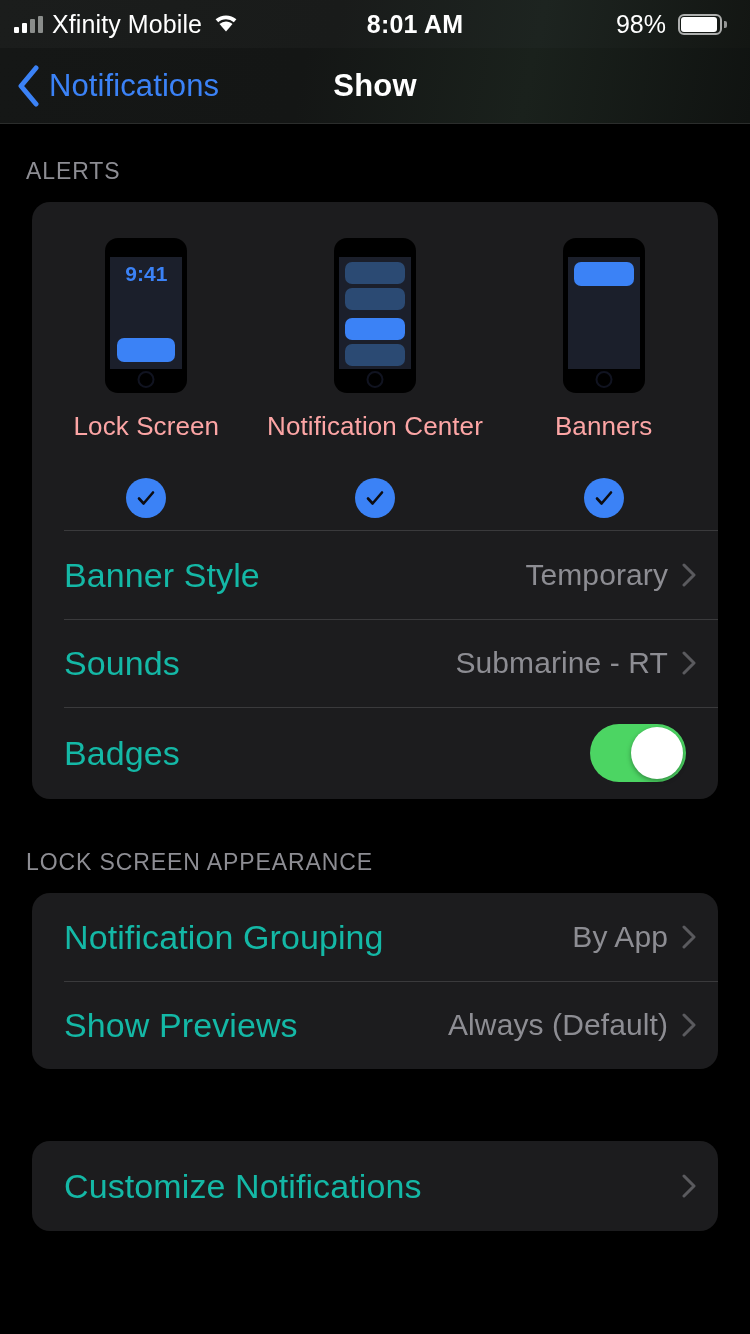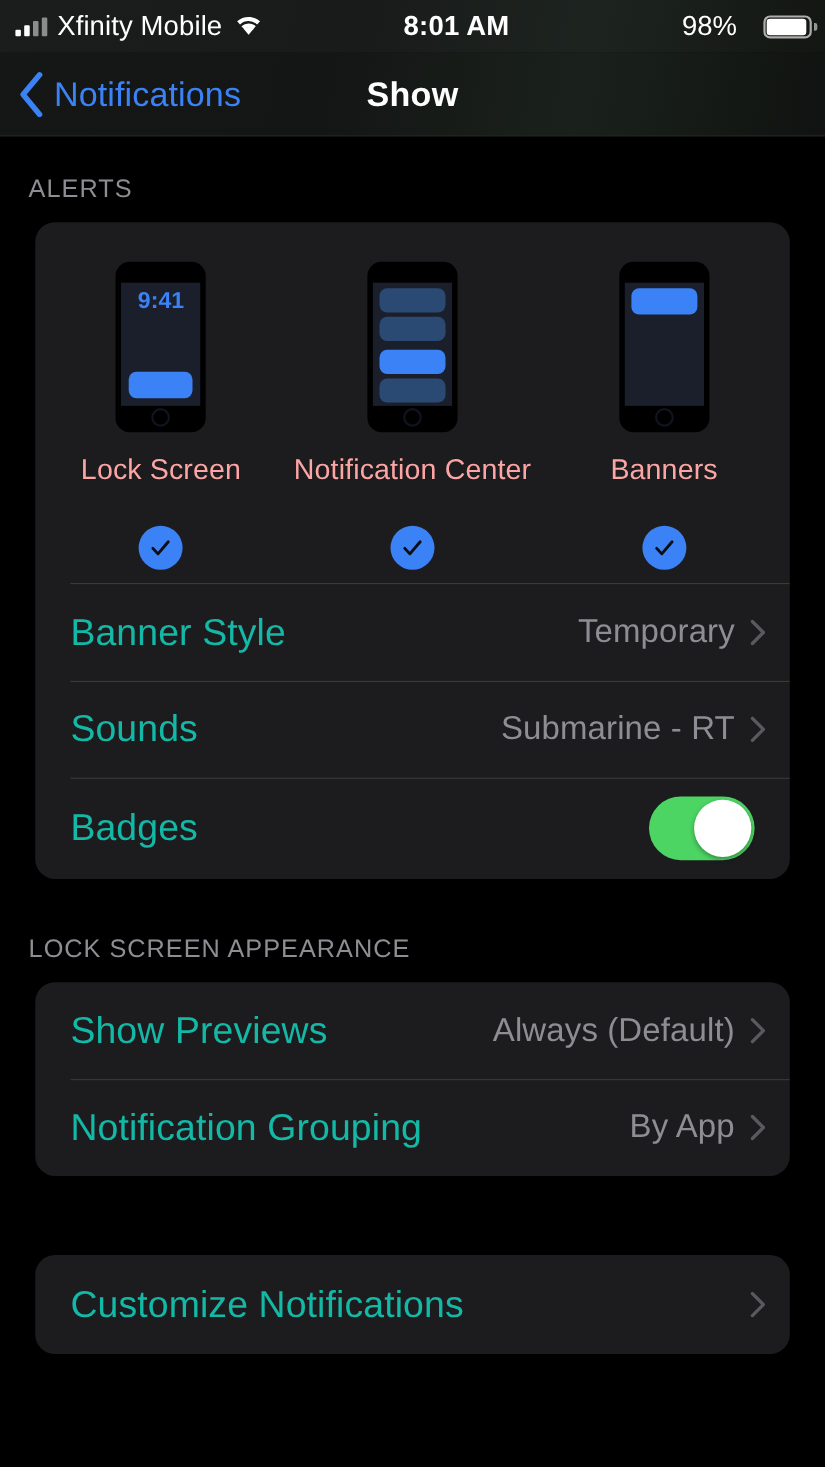--- a/index.html
+++ b/index.html
@@ -14,21 +14,21 @@
 
   
   .statusbar {
     position:absolute; top:0; left:0; width:750px; height:48px;
     background:linear-gradient(100deg,#1b1d1c 0%,#191b1a 45%,#1d2420 72%,#131613 100%);
     display:flex; align-items:center; color:#fff;
   }
   .sb-left { position:absolute; left:14px; display:flex; align-items:center; gap:9px; }
   .sb-center { position:absolute; left:0; width:750px; text-align:center;
                font-size:25px; font-weight:600; letter-spacing:.2px;margin-left:40px; }
-  .sb-right { position:absolute; right:12px; display:flex; align-items:center; gap:24px; }
+  .sb-right { position:absolute; right:28px; display:flex; align-items:center; gap:12px; }
   .carrier { font-size:25px; font-weight:400; letter-spacing:.1px; }
   .bat-pct { font-size:25px; font-weight:400; }
 
   .bars { display:flex; align-items:flex-end; gap:3px; height:17px; }
   .bars i { width:5px; border-radius:1px; background:#fff; display:block; }
   .bars i.b1 { height:6px; }
   .bars i.b2 { height:10px; }
   .bars i.b3 { height:14px; background:#8a8d8b; }
   .bars i.b4 { height:17px; background:#8a8d8b; }
 
@@ -237,29 +237,29 @@
         </span>
       </div>
     </div>
 
     <div style="height:50px"></div>
     <div class="section-header">LOCK SCREEN APPEARANCE</div>
 
     <div style="height:17px"></div>
     <div class="card">
       <div class="row">
+        <span class="row-label">Notification Grouping</span>
+        <span class="row-value">By App</span>
+        <svg class="chev" viewBox="0 0 14 24">
+          <path d="M2 2l10 10L2 22" stroke="#5a5a5e" stroke-width="3" fill="none" stroke-linecap="round" stroke-linejoin="round"></path>
+        </svg>
+      </div>
+      <div class="row">
         <span class="row-label">Show Previews</span>
         <span class="row-value">Always (Default)</span>
-        <svg class="chev" viewBox="0 0 14 24">
-          <path d="M2 2l10 10L2 22" stroke="#5a5a5e" stroke-width="3" fill="none" stroke-linecap="round" stroke-linejoin="round"></path>
-        </svg>
-      </div>
-      <div class="row">
-        <span class="row-label">Notification Grouping</span>
-        <span class="row-value">By App</span>
         <svg class="chev" viewBox="0 0 14 24">
           <path d="M2 2l10 10L2 22" stroke="#5a5a5e" stroke-width="3" fill="none" stroke-linecap="round" stroke-linejoin="round"></path>
         </svg>
       </div>
     </div>
 
     <div style="height:72px"></div>
     <div class="card">
       <div class="row" style="min-height:90px;">
         <span class="row-label">Customize Notifications</span>

